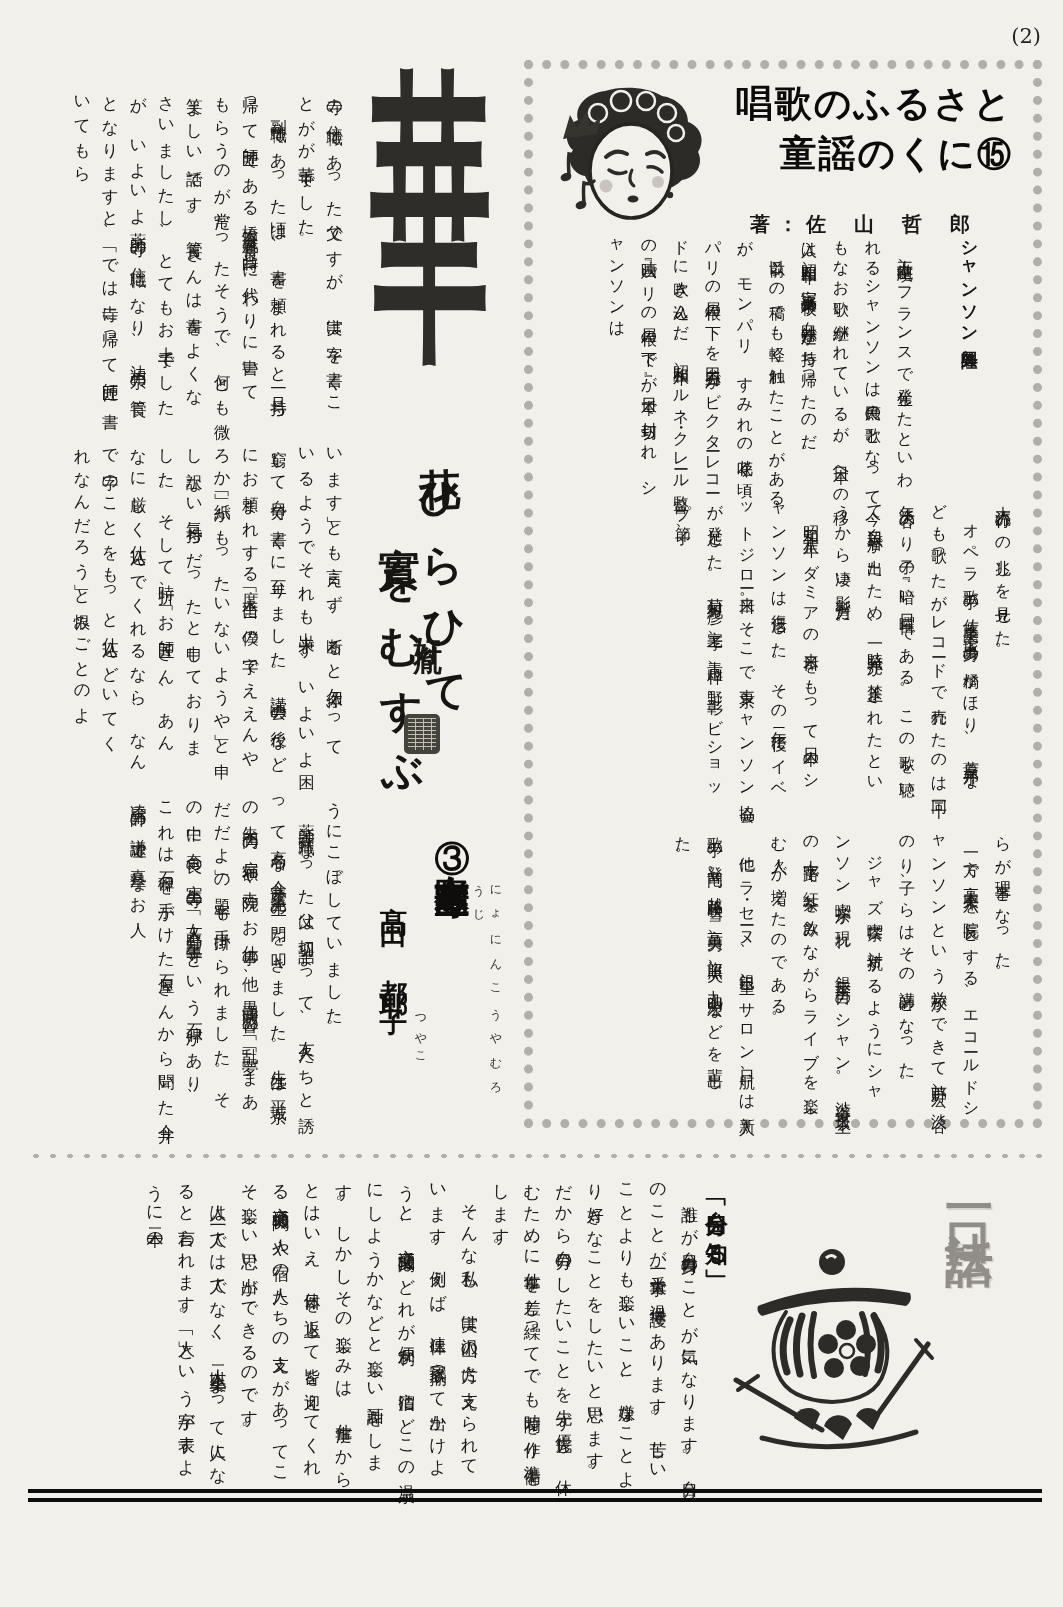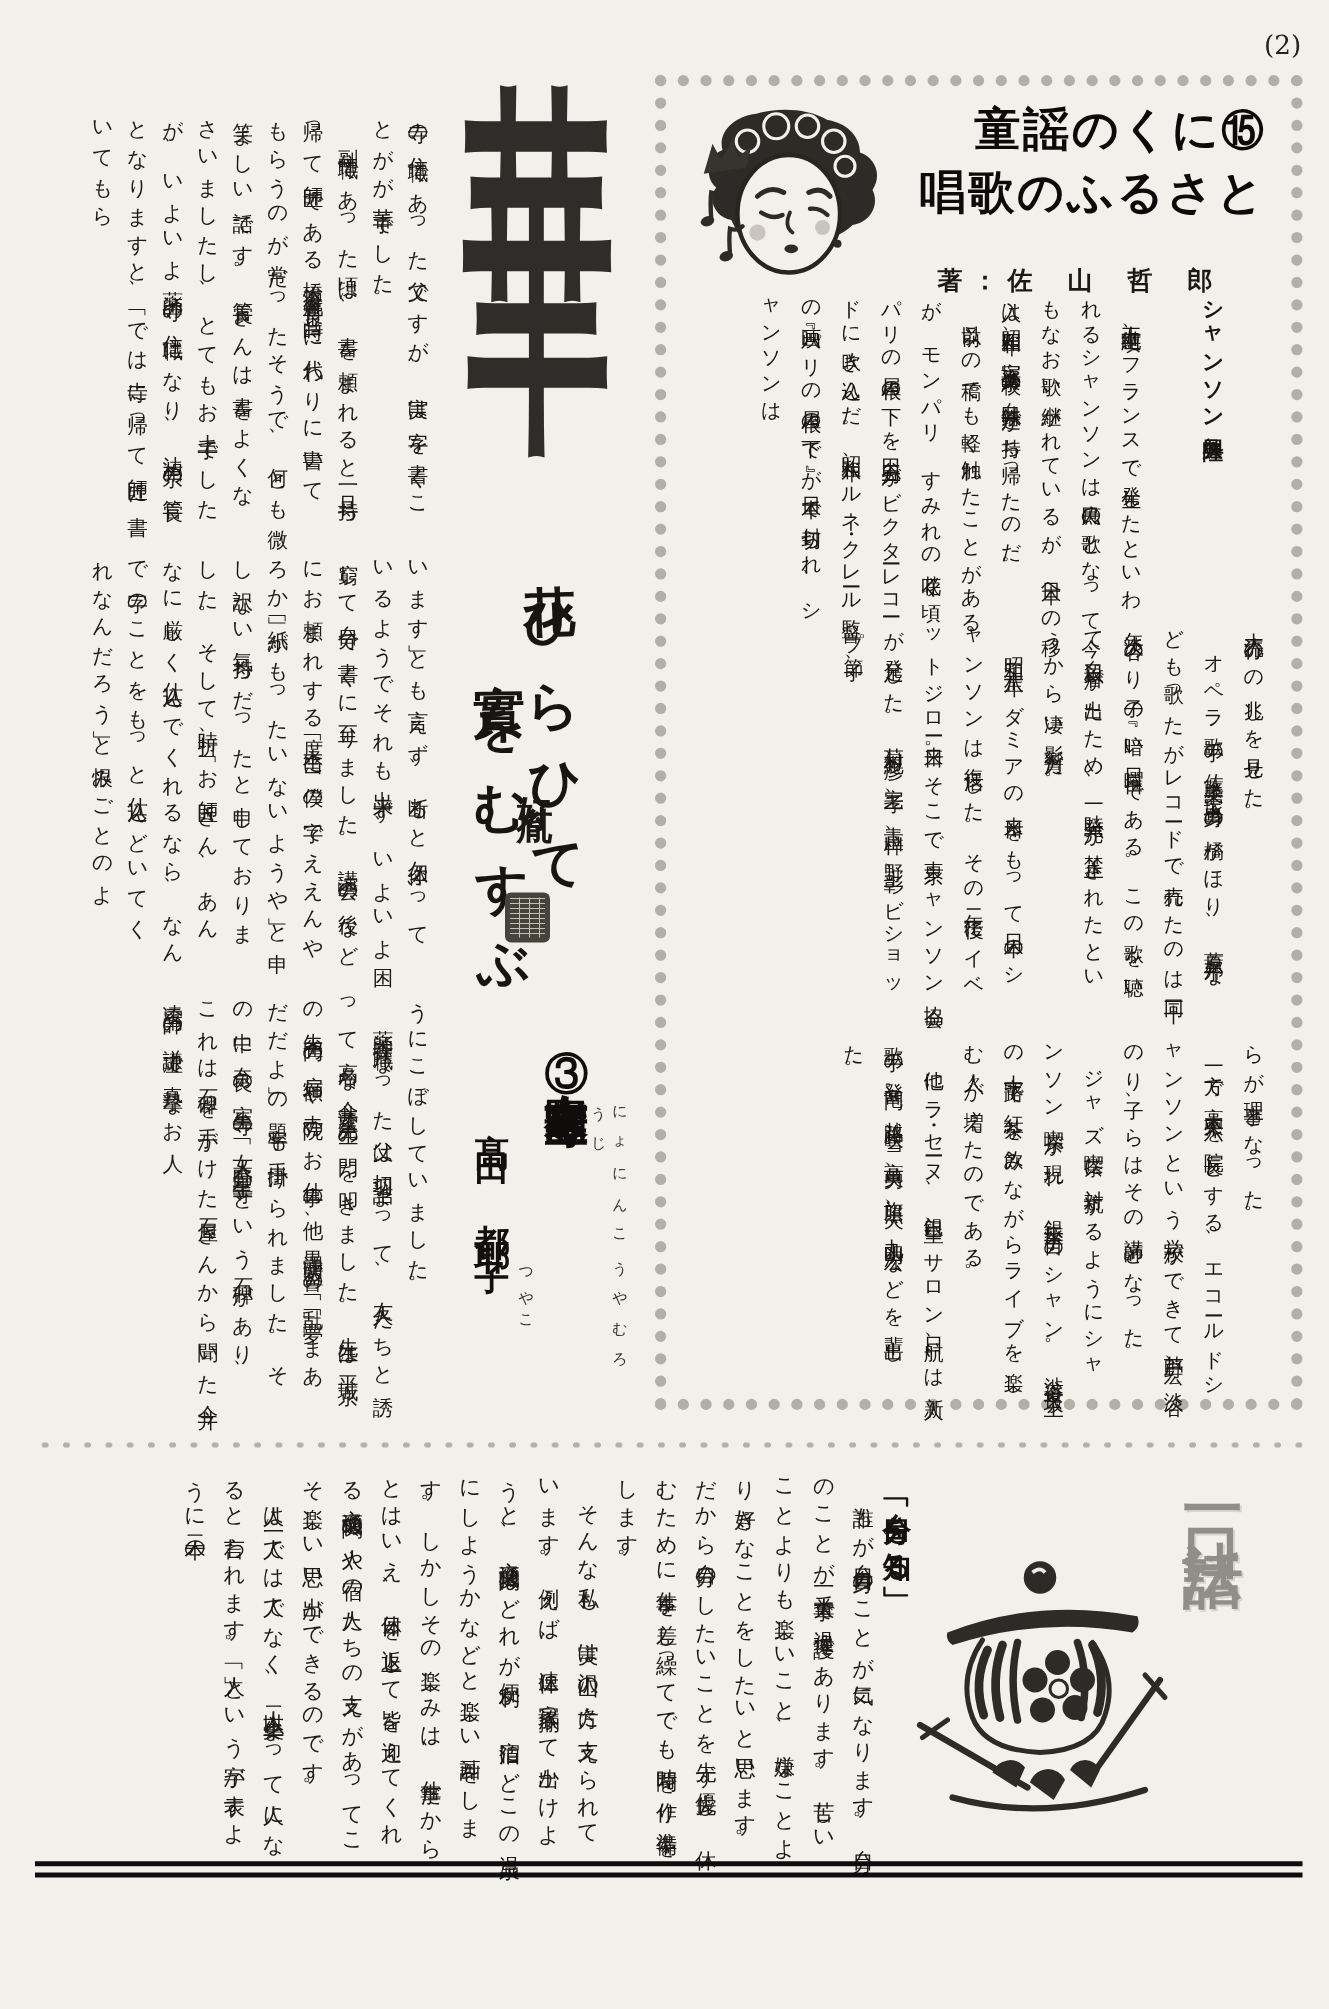--- a/index.html
+++ b/index.html
@@ -161,22 +161,22 @@
     <circle cx="63" cy="111" r="6.5" fill="#c9c5be"></circle>
     <circle cx="115" cy="107" r="6" fill="#c9c5be"></circle>
     <circle cx="127" cy="120" r="3.2" fill="#2c2b28"></circle>
     <path d="M20,64 l7,-24 l7,13 l9,-17 l4,15 l11,-9 l-4,17 z" fill="#35342e"></path>
     <path class="ink" d="M26,100 q-1,-14 0,-21 q7,2 11,-2" stroke-width="3.5"></path>
     <ellipse cx="23" cy="102" rx="5.5" ry="4" fill="#2c2b28" transform="rotate(-18 23 102)"></ellipse>
     <path class="ink" d="M41,128 q-1,-13 0,-20 q6,2 10,-2" stroke-width="3.5"></path>
     <ellipse cx="38" cy="130" rx="5.5" ry="4" fill="#2c2b28" transform="rotate(-18 38 130)"></ellipse>
   </svg>
   <div class="abs box-title">
+    <div>唱歌のふるさと</div>
     <div><span>童謡のくに</span><span class="issue">⑮</span></div>
-    <div>唱歌のふるさと</div>
   </div>
   <div class="abs box-byline">著：佐 山 哲 郎</div>
   <div class="abs x-band x-b1">
     <div class="x-head">シャンソン興隆</div>
     <div>　十五世紀頃、フランスで発生したといわれるシャンソンは庶民の歌となって今もなお歌い継がれているが、日本への移入は昭和四年、宝塚音楽学校の白井鉄造が持ち帰ったのだ。
 　以前この稿でも軽く触れたことがあるが、モンパリ　すみれの花咲く頃　パリの屋根の下　を田谷力三がビクターレコードに吹き込んだ。昭和八年、ルネ・クレール監督の映画『パリの屋根の下で』が日本で封切られ、シャンソンは</div>
   </div>
   <div class="abs x-band x-b2">大流行のの兆しを見せた。
 　オペラ歌手の佐藤美子・宝塚出身の橘かほり、葦原邦子なども歌ったがレコードで売れたのは同十一年淡谷のり子の『暗い日曜日』である。この歌を聴いて自殺者が出たため、一時発売が禁止されたというから凄い影響力だ。
 　昭和二十八年、ダミアの来日をもって日本のシャンソンは復活した。その二年後にイベットジロー来日。そこで東京シャンソン協会が発足した。菊村紀彦、宅孝二、青山梓、野上彰、ビショップ節子、</div>

